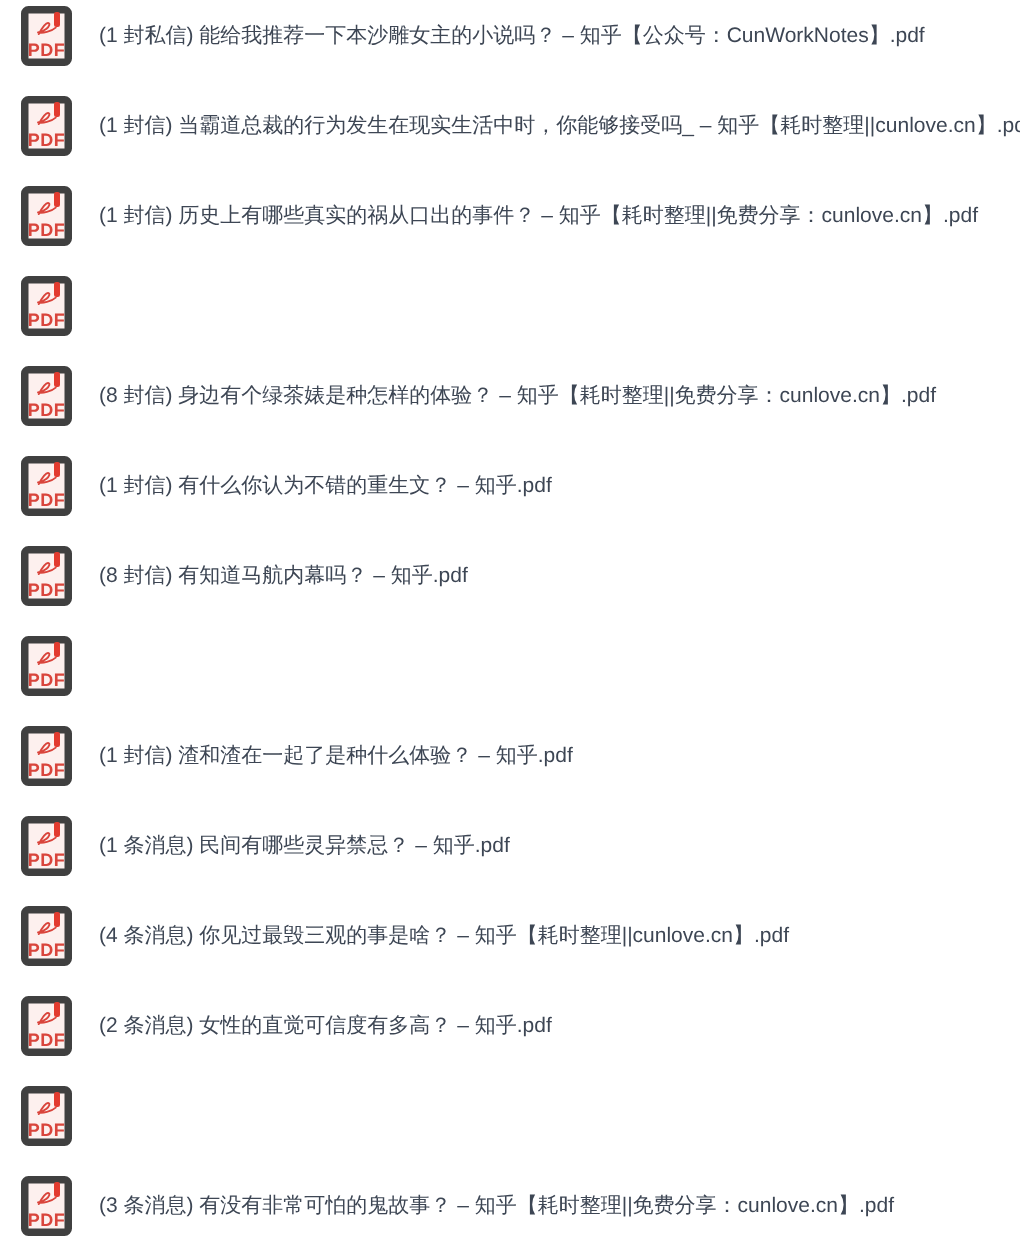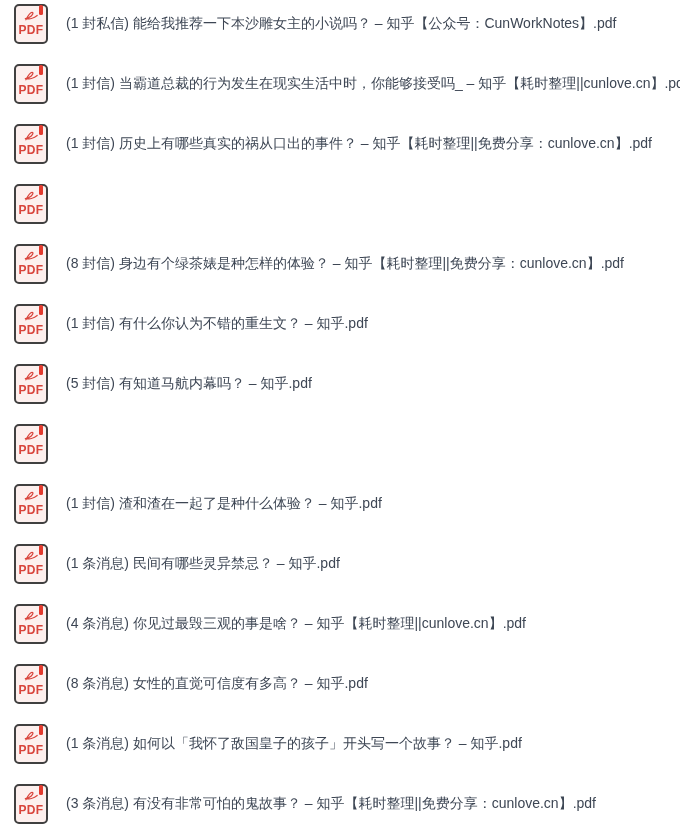--- a/index.html
+++ b/index.html
@@ -21,21 +21,21 @@
     padding-left: 14px;
     box-sizing: border-box;
     cursor: default;
   }
   .pdf-icon {
     position: relative;
     width: 34px;
     height: 40px;
     flex: 0 0 auto;
     background: #fdf0ee;
-    border: 2px solid #404040;
+    border: 5px solid #404040;
     border-radius: 5px;
     box-sizing: border-box;
     display: flex;
     flex-direction: column;
     align-items: center;
   }
   .notch {
     position: absolute;
     top: -1px;
     right: 3px;
@@ -139,21 +139,21 @@
   </div>
 
   <div class="file-row">
     <div class="pdf-icon">
       <span class="notch"></span>
       <svg class="swirl" viewBox="0 0 18 14" aria-hidden="true">
         <path d="M2.2 11.5 C4.6 7.0 7.4 2.3 9.7 2.6 C11.6 2.9 10.6 5.4 8.4 7.2 C6.2 9.0 3.4 10.0 1.6 10.2 C5.6 10.9 12.0 9.6 15.8 6.3"></path>
       </svg>
       <span class="pdf-label">PDF</span>
     </div>
-    <span class="file-name">(5 封信) 有知道马航内幕吗？ – 知乎.pdf</span>
+    <span class="file-name">(8 封信) 有知道马航内幕吗？ – 知乎.pdf</span>
   </div>
 
   <div class="file-row">
     <div class="pdf-icon">
       <span class="notch"></span>
       <svg class="swirl" viewBox="0 0 18 14" aria-hidden="true">
         <path d="M2.2 11.5 C4.6 7.0 7.4 2.3 9.7 2.6 C11.6 2.9 10.6 5.4 8.4 7.2 C6.2 9.0 3.4 10.0 1.6 10.2 C5.6 10.9 12.0 9.6 15.8 6.3"></path>
       </svg>
       <span class="pdf-label">PDF</span>
     </div>
@@ -193,32 +193,31 @@
   </div>
 
   <div class="file-row">
     <div class="pdf-icon">
       <span class="notch"></span>
       <svg class="swirl" viewBox="0 0 18 14" aria-hidden="true">
         <path d="M2.2 11.5 C4.6 7.0 7.4 2.3 9.7 2.6 C11.6 2.9 10.6 5.4 8.4 7.2 C6.2 9.0 3.4 10.0 1.6 10.2 C5.6 10.9 12.0 9.6 15.8 6.3"></path>
       </svg>
       <span class="pdf-label">PDF</span>
     </div>
-    <span class="file-name">(8 条消息) 女性的直觉可信度有多高？ – 知乎.pdf</span>
-  </div>
-
-  <div class="file-row">
-    <div class="pdf-icon">
-      <span class="notch"></span>
-      <svg class="swirl" viewBox="0 0 18 14" aria-hidden="true">
-        <path d="M2.2 11.5 C4.6 7.0 7.4 2.3 9.7 2.6 C11.6 2.9 10.6 5.4 8.4 7.2 C6.2 9.0 3.4 10.0 1.6 10.2 C5.6 10.9 12.0 9.6 15.8 6.3"></path>
-      </svg>
-      <span class="pdf-label">PDF</span>
-    </div>
-    <span class="file-name">(1 条消息) 如何以「我怀了敌国皇子的孩子」开头写一个故事？ – 知乎.pdf</span>
+    <span class="file-name">(2 条消息) 女性的直觉可信度有多高？ – 知乎.pdf</span>
+  </div>
+
+  <div class="file-row">
+    <div class="pdf-icon">
+      <span class="notch"></span>
+      <svg class="swirl" viewBox="0 0 18 14" aria-hidden="true">
+        <path d="M2.2 11.5 C4.6 7.0 7.4 2.3 9.7 2.6 C11.6 2.9 10.6 5.4 8.4 7.2 C6.2 9.0 3.4 10.0 1.6 10.2 C5.6 10.9 12.0 9.6 15.8 6.3"></path>
+      </svg>
+      <span class="pdf-label">PDF</span>
+    </div>
   </div>
 
   <div class="file-row">
     <div class="pdf-icon">
       <span class="notch"></span>
       <svg class="swirl" viewBox="0 0 18 14" aria-hidden="true">
         <path d="M2.2 11.5 C4.6 7.0 7.4 2.3 9.7 2.6 C11.6 2.9 10.6 5.4 8.4 7.2 C6.2 9.0 3.4 10.0 1.6 10.2 C5.6 10.9 12.0 9.6 15.8 6.3"></path>
       </svg>
       <span class="pdf-label">PDF</span>
     </div>

